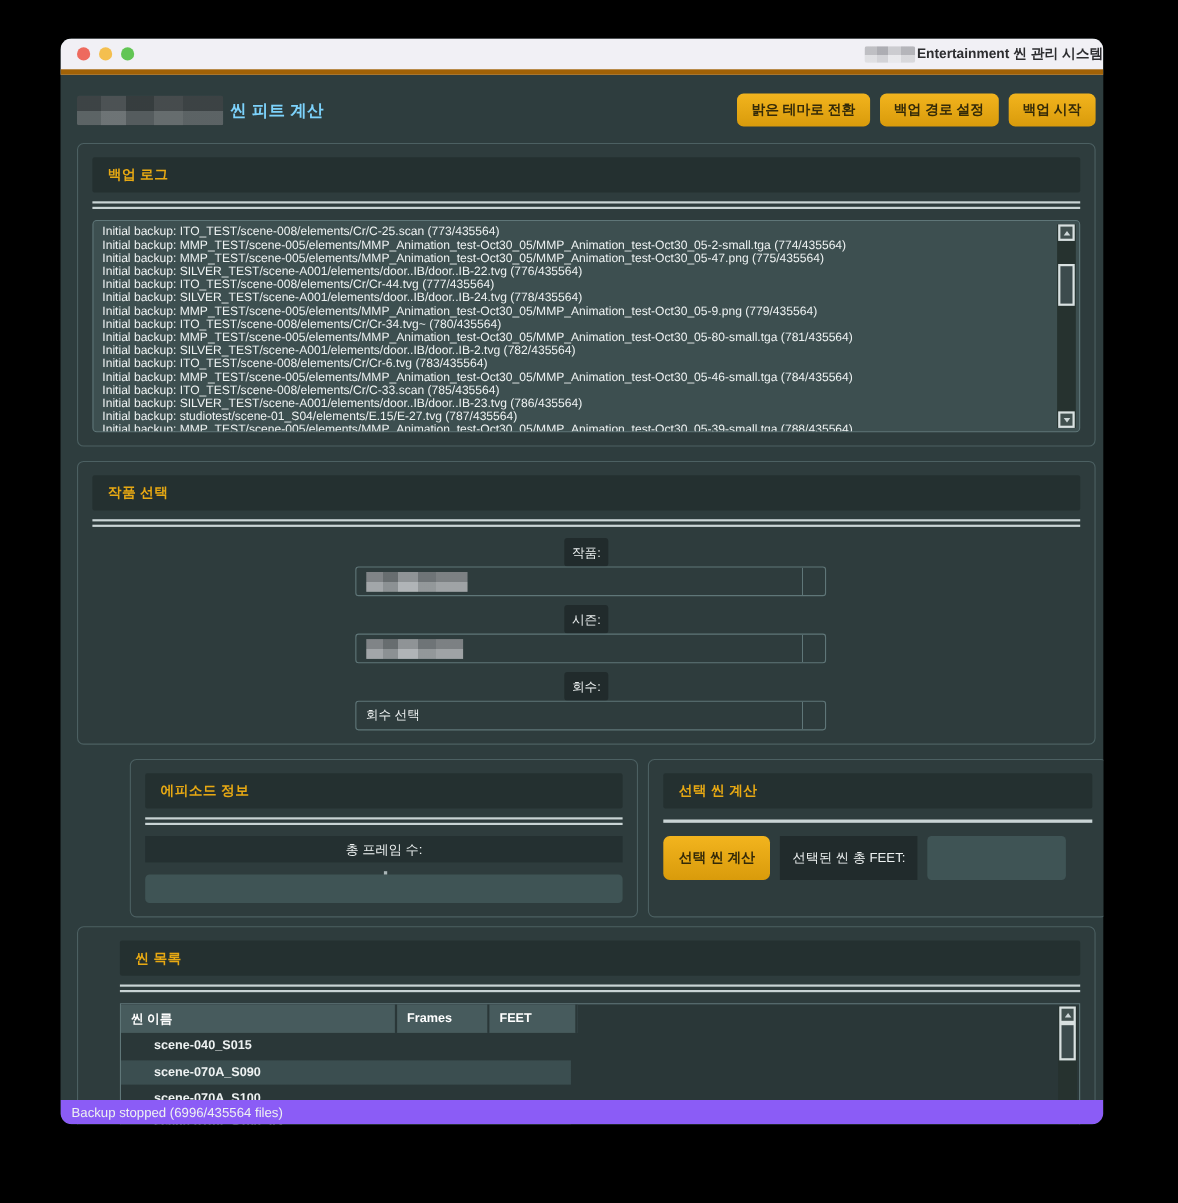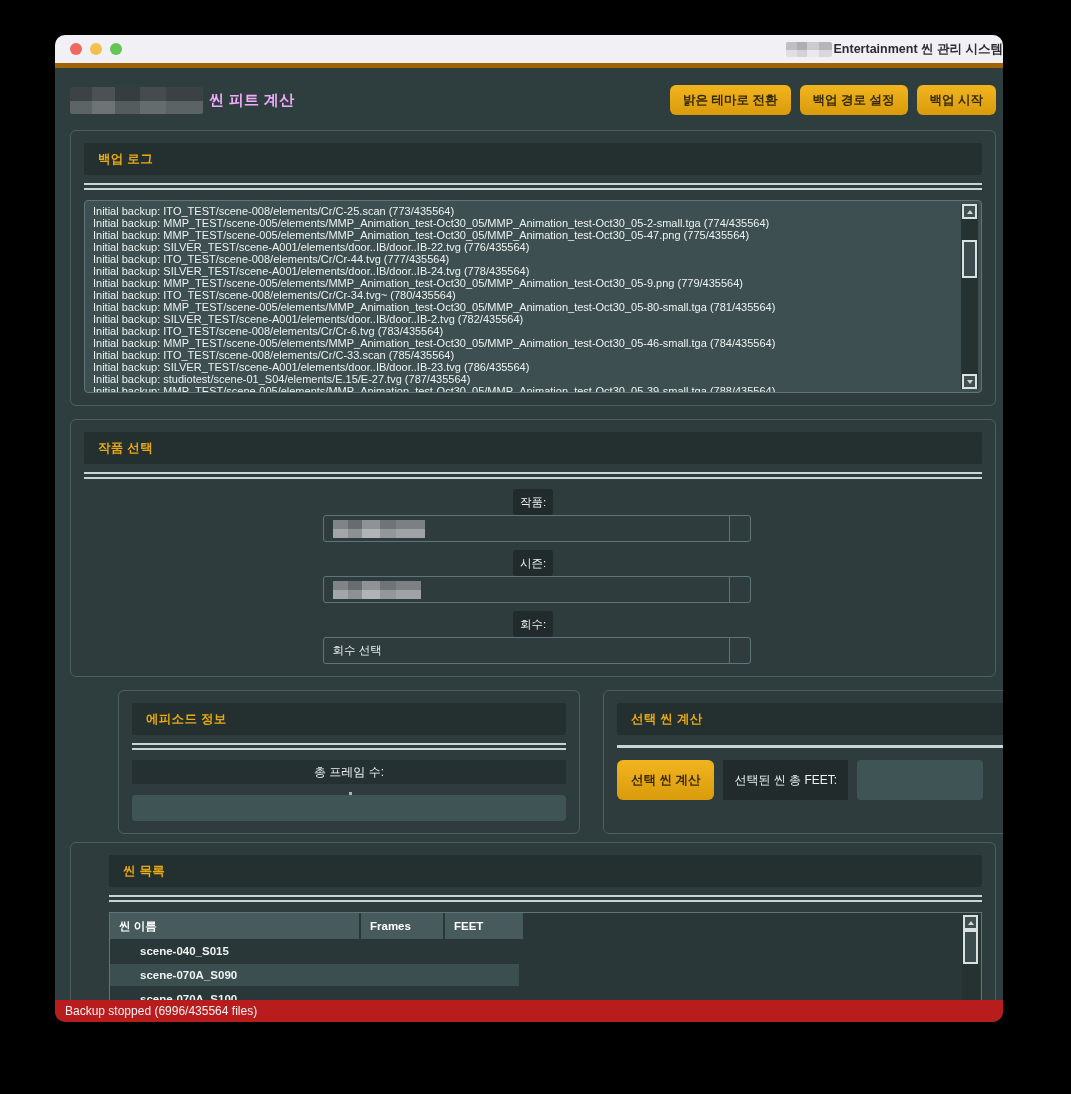--- a/index.html
+++ b/index.html
@@ -25,21 +25,21 @@
     background-image:repeating-linear-gradient(0deg,rgba(255,255,255,.35) 0 7px,rgba(0,0,0,.08) 7px 15px),
       repeating-linear-gradient(90deg,#cfcfd4 0 11px,#bcbcc2 11px 21px,#dddde2 21px 33px,#c4c4ca 33px 46px);
     filter:blur(.4px);}
   
   .content{padding:0 7px 0 15px;position:relative;height:932px;}
   .app-header{display:flex;align-items:center;margin-top:15px;height:34px;}
   .redact-lg{width:133px;height:27px;border-radius:2px;
     background-image:repeating-linear-gradient(0deg,rgba(255,255,255,.10) 0 13px,rgba(0,0,0,.18) 13px 27px),
       repeating-linear-gradient(90deg,#4a5254 0 22px,#5d6466 22px 45px,#424a4c 45px 70px,#555c5e 70px 96px,#495153 96px 133px);
     filter:blur(.6px);}
-  .app-title{color:#f0abfc;font-size:15px;font-weight:bold;margin-left:6px;letter-spacing:.3px;}
+  .app-title{color:#7dd3fc;font-size:15px;font-weight:bold;margin-left:6px;letter-spacing:.3px;}
   .spacer{flex:1;}
   .gold-btn{display:inline-flex;align-items:center;justify-content:center;height:30px;padding:0 13px;
     background:linear-gradient(var(--gold1),var(--gold2));border:none;border-radius:6px;
     color:var(--gold-text);font-weight:bold;font-size:12.5px;font-family:inherit;cursor:pointer;white-space:nowrap;}
   .hdr-btns{display:flex;gap:9px;}
   
   .group{border:1px solid var(--group-border);border-radius:6px;background:var(--group-bg);
     margin-top:13px;padding:12px 13px;}
   .group-bar{background:var(--bar-bg);height:32px;line-height:32px;padding-left:14px;border-radius:2px;
     color:var(--gold-label);font-size:12.5px;font-weight:bold;letter-spacing:.3px;}
@@ -63,21 +63,21 @@
     font-size:11.5px;display:flex;align-items:center;justify-content:center;}
   .combo{position:relative;width:428px;height:27px;border:1px solid var(--box-border);border-radius:3px;
     margin-left:7px;display:flex;align-items:center;padding-left:9px;color:var(--txt);font-size:11.5px;}
   .combo-arrow{position:absolute;right:0;top:0;width:21px;height:100%;border-left:1px solid var(--box-border);
     border-radius:0 3px 3px 0;}
   .redact-val{width:92px;height:18px;
     background-image:repeating-linear-gradient(0deg,rgba(255,255,255,.18) 0 9px,rgba(0,0,0,.10) 9px 18px),
       repeating-linear-gradient(90deg,#8e9396 0 15px,#73797c 15px 29px,#9fa4a7 29px 47px,#7b8184 47px 63px,#8a8f92 63px 92px);
     filter:blur(.5px);}
   
-  .group-row{display:flex;gap:23px;padding-left:48px;}
+  .group-row{display:flex;gap:9px;padding-left:48px;}
   .group-row .group{flex:none;}
   .g-episode{width:462px;}
   .g-calc{width:418px;}
   .ep-grid{display:flex;gap:24px;margin-top:2px;position:relative;}
   .ep-col{flex:1;}
   .ep-label{height:24px;background:#243031;color:var(--txt);font-size:12px;
     display:flex;align-items:center;justify-content:center;}
   .ep-input{height:26px;background:var(--field);border-radius:4px;margin-top:11px;}
   .ep-dot{position:absolute;left:50%;top:32px;width:3px;height:3px;background:#aab6b7;}
   .calc-row{display:flex;align-items:center;gap:9px;margin-top:2px;}
@@ -93,21 +93,21 @@
     display:flex;align-items:center;padding-left:9px;border-right:2px solid var(--table-bg);}
   .th.c-name{width:251px;} .th.c-frames{width:84px;} .th.c-feet{width:80px;}
   .scene-row{height:24px;display:flex;align-items:center;color:var(--txt);font-size:11.5px;}
   .scene-row.alt{background:linear-gradient(var(--stripe),var(--stripe)) 0 1px/409px 22px no-repeat;}
   .scene-name{padding-left:30px;font-weight:bold;}
   .list-footer{display:flex;align-items:center;justify-content:space-between;margin-top:10px;}
   .export-btn{height:27px;font-size:12px;}
   .tip-box{background:var(--labelbox);color:var(--txt);font-size:11.5px;font-style:italic;
     padding:5px 10px;border-radius:2px;}
   
-  .statusbar{position:absolute;left:0;right:0;bottom:0;height:22px;background:#b91c1c;color:var(--txt);
+  .statusbar{position:absolute;left:0;right:0;bottom:0;height:22px;background:#8b5cf6;color:var(--txt);
     font-size:12px;line-height:22px;padding-left:10px;border-radius:0 0 10px 10px;}
 </style>
 </head>
 <body>
 
 <div class="window">
 
   <div class="titlebar">
     <div class="traffic">
       <span class="tl red"></span>

